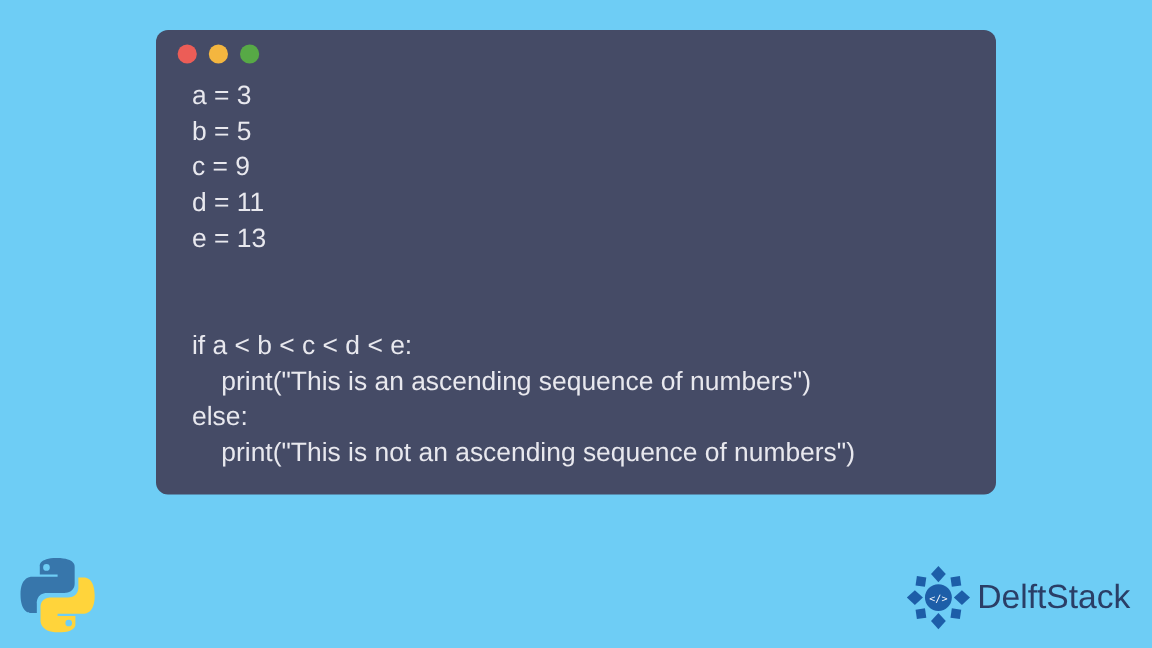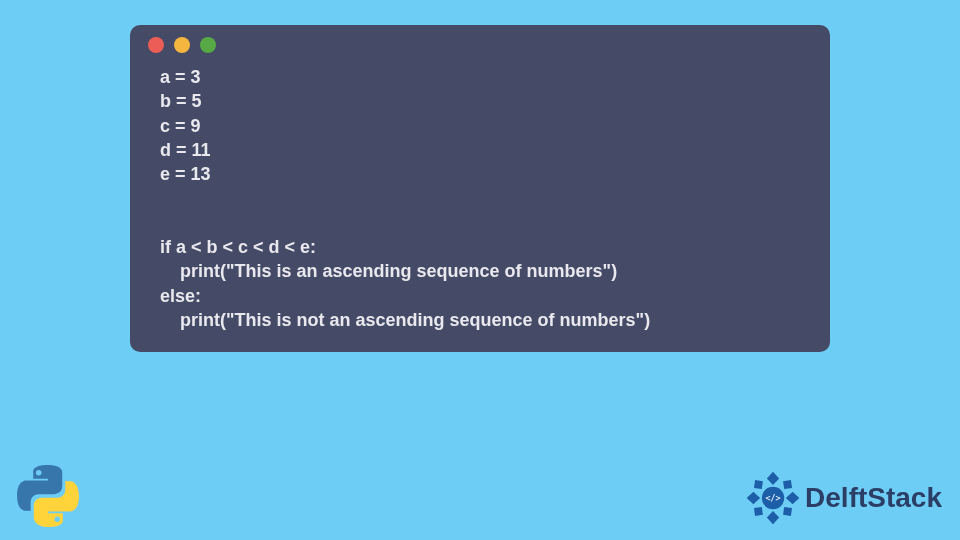--- a/index.html
+++ b/index.html
@@ -33,43 +33,42 @@
     border-radius: 50%;
     margin-right: 10px;
   }
   .dot.red { background: #ec5d57; }
   .dot.yellow { background: #f4b63f; }
   .dot.green { background: #57a946; }
   .code {
     padding: 0 30px 0 30px;
     color: #e8e8ee;
     font-family: "Segoe UI", Arial, sans-serif;
-    font-size: 18px;
+    font-size: 22px;
     line-height: 1.35;
     white-space: pre;
-    font-weight: bold;
   }
   .python-logo {
     position: absolute;
     left: 14px;
     bottom: 10px;
     width: 68px;
     height: 68px;
   }
   .delftstack {
     position: absolute;
     right: 18px;
     bottom: 14px;
     display: flex;
     align-items: center;
     color: #185a9d;
   }
   .delftstack-text {
     font-size: 28px;
-    font-weight: 700;
+    font-weight: 400;
     color: #2a3e66;
   }
   .ds-badge {
     width: 56px;
     height: 56px;
     margin-right: 4px;
   }
 </style>
 </head>
 <body>

